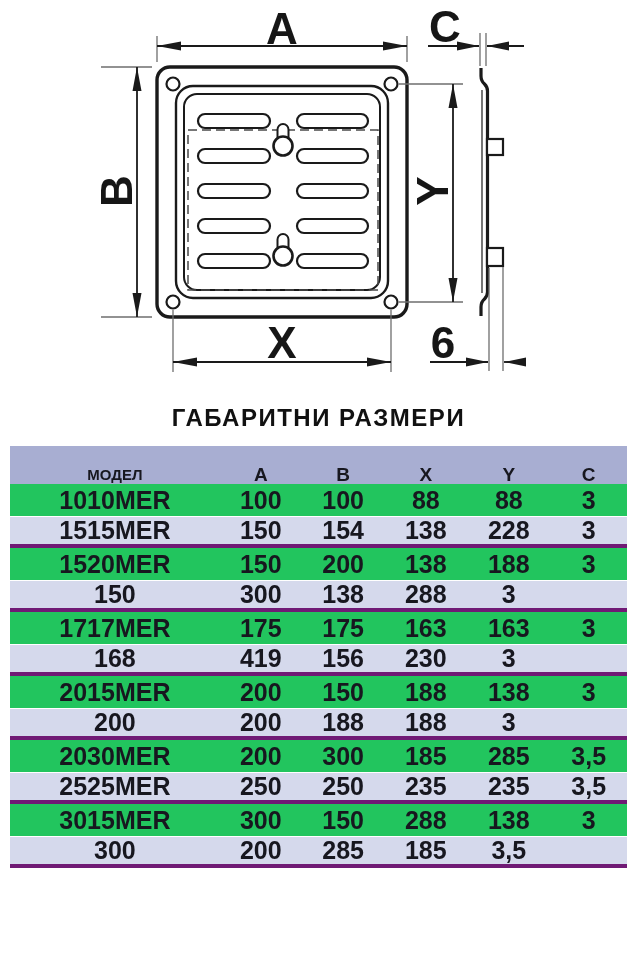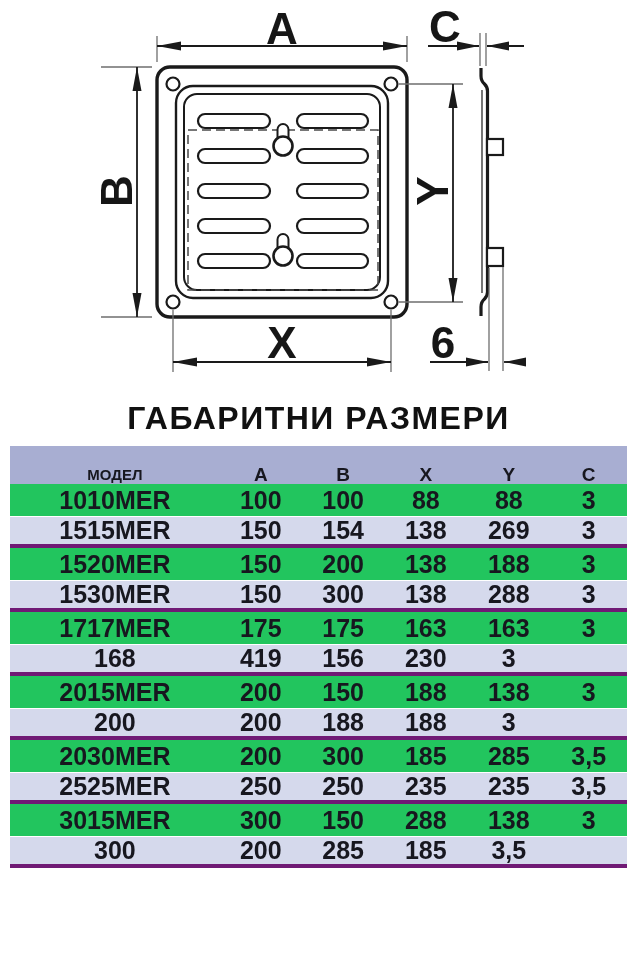--- a/index.html
+++ b/index.html
@@ -13,21 +13,21 @@
   }
   .drawing-wrap{width:637px;height:390px;}
   svg text{
     font-family:"Liberation Sans","DejaVu Sans",sans-serif;
     font-weight:700;
     fill:#161616;
   }
   .page-title{
     height:56px;
     display:flex;align-items:center;justify-content:center;
-    font-size:32px;font-weight:700;letter-spacing:1.5px;
+    font-size:24px;font-weight:700;letter-spacing:1.5px;
     color:#111;
     white-space:nowrap;
   }
   .dim-table{
     margin:0 10px;
     width:617px;
   }
   .t-row{
     display:grid;
     grid-template-columns:34% 13.3% 13.4% 13.4% 13.5% 12.4%;
@@ -182,33 +182,32 @@
     <div class="cell">100</div>
     <div class="cell">88</div>
     <div class="cell">88</div>
     <div class="cell">3</div>
   </div>
         <div class="t-row shade">
     <div class="cell">1515MER</div>
     <div class="cell">150</div>
     <div class="cell">154</div>
     <div class="cell">138</div>
-    <div class="cell">269</div>
+    <div class="cell">228</div>
     <div class="cell">3</div>
   </div>
         <div class="t-row">
     <div class="cell">1520MER</div>
     <div class="cell">150</div>
     <div class="cell">200</div>
     <div class="cell">138</div>
     <div class="cell">188</div>
     <div class="cell">3</div>
   </div>
         <div class="t-row shade">
-    <div class="cell">1530MER</div>
     <div class="cell">150</div>
     <div class="cell">300</div>
     <div class="cell">138</div>
     <div class="cell">288</div>
     <div class="cell">3</div>
   </div>
         <div class="t-row">
     <div class="cell">1717MER</div>
     <div class="cell">175</div>
     <div class="cell">175</div>

